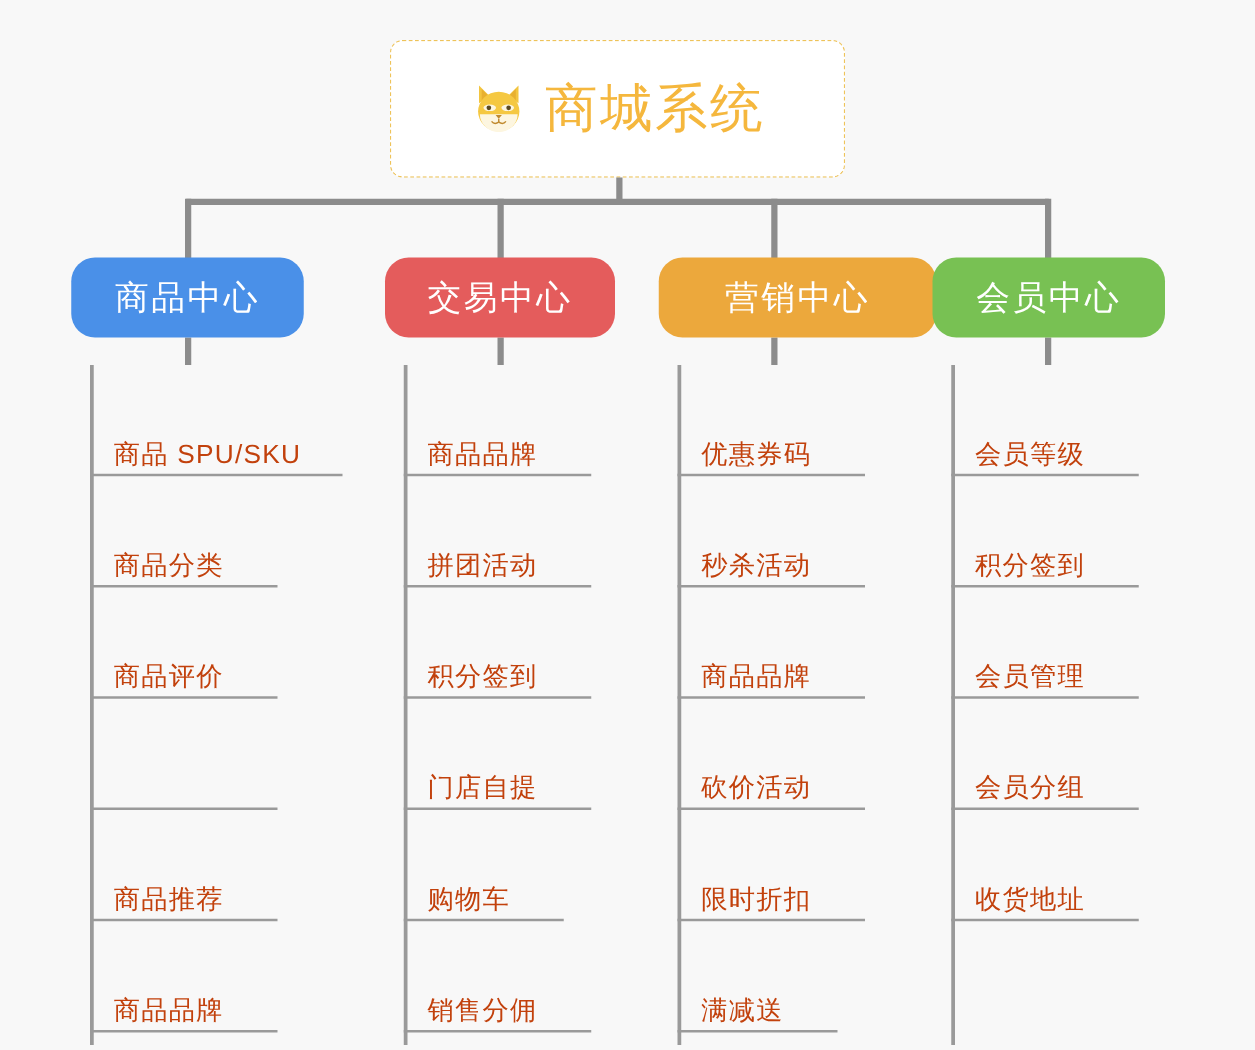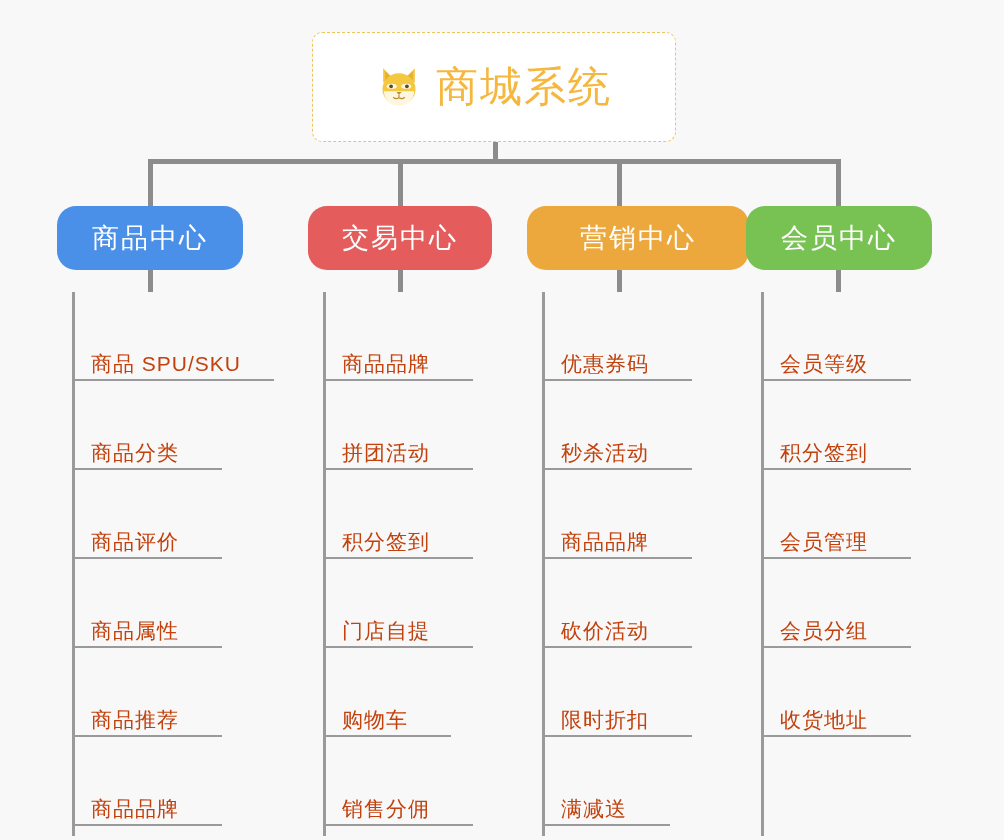--- a/index.html
+++ b/index.html
@@ -189,21 +189,20 @@
       </li>
       <li class="leaf-item">
         <span class="leaf-label">商品分类</span>
         <span class="leaf-underline" style="width:150px;"></span>
       </li>
       <li class="leaf-item">
         <span class="leaf-label">商品评价</span>
         <span class="leaf-underline" style="width:150px;"></span>
       </li>
       <li class="leaf-item">
-        <span class="leaf-label">商品属性</span>
         <span class="leaf-underline" style="width:150px;"></span>
       </li>
       <li class="leaf-item">
         <span class="leaf-label">商品推荐</span>
         <span class="leaf-underline" style="width:150px;"></span>
       </li>
       <li class="leaf-item">
         <span class="leaf-label">商品品牌</span>
         <span class="leaf-underline" style="width:150px;"></span>
       </li>

